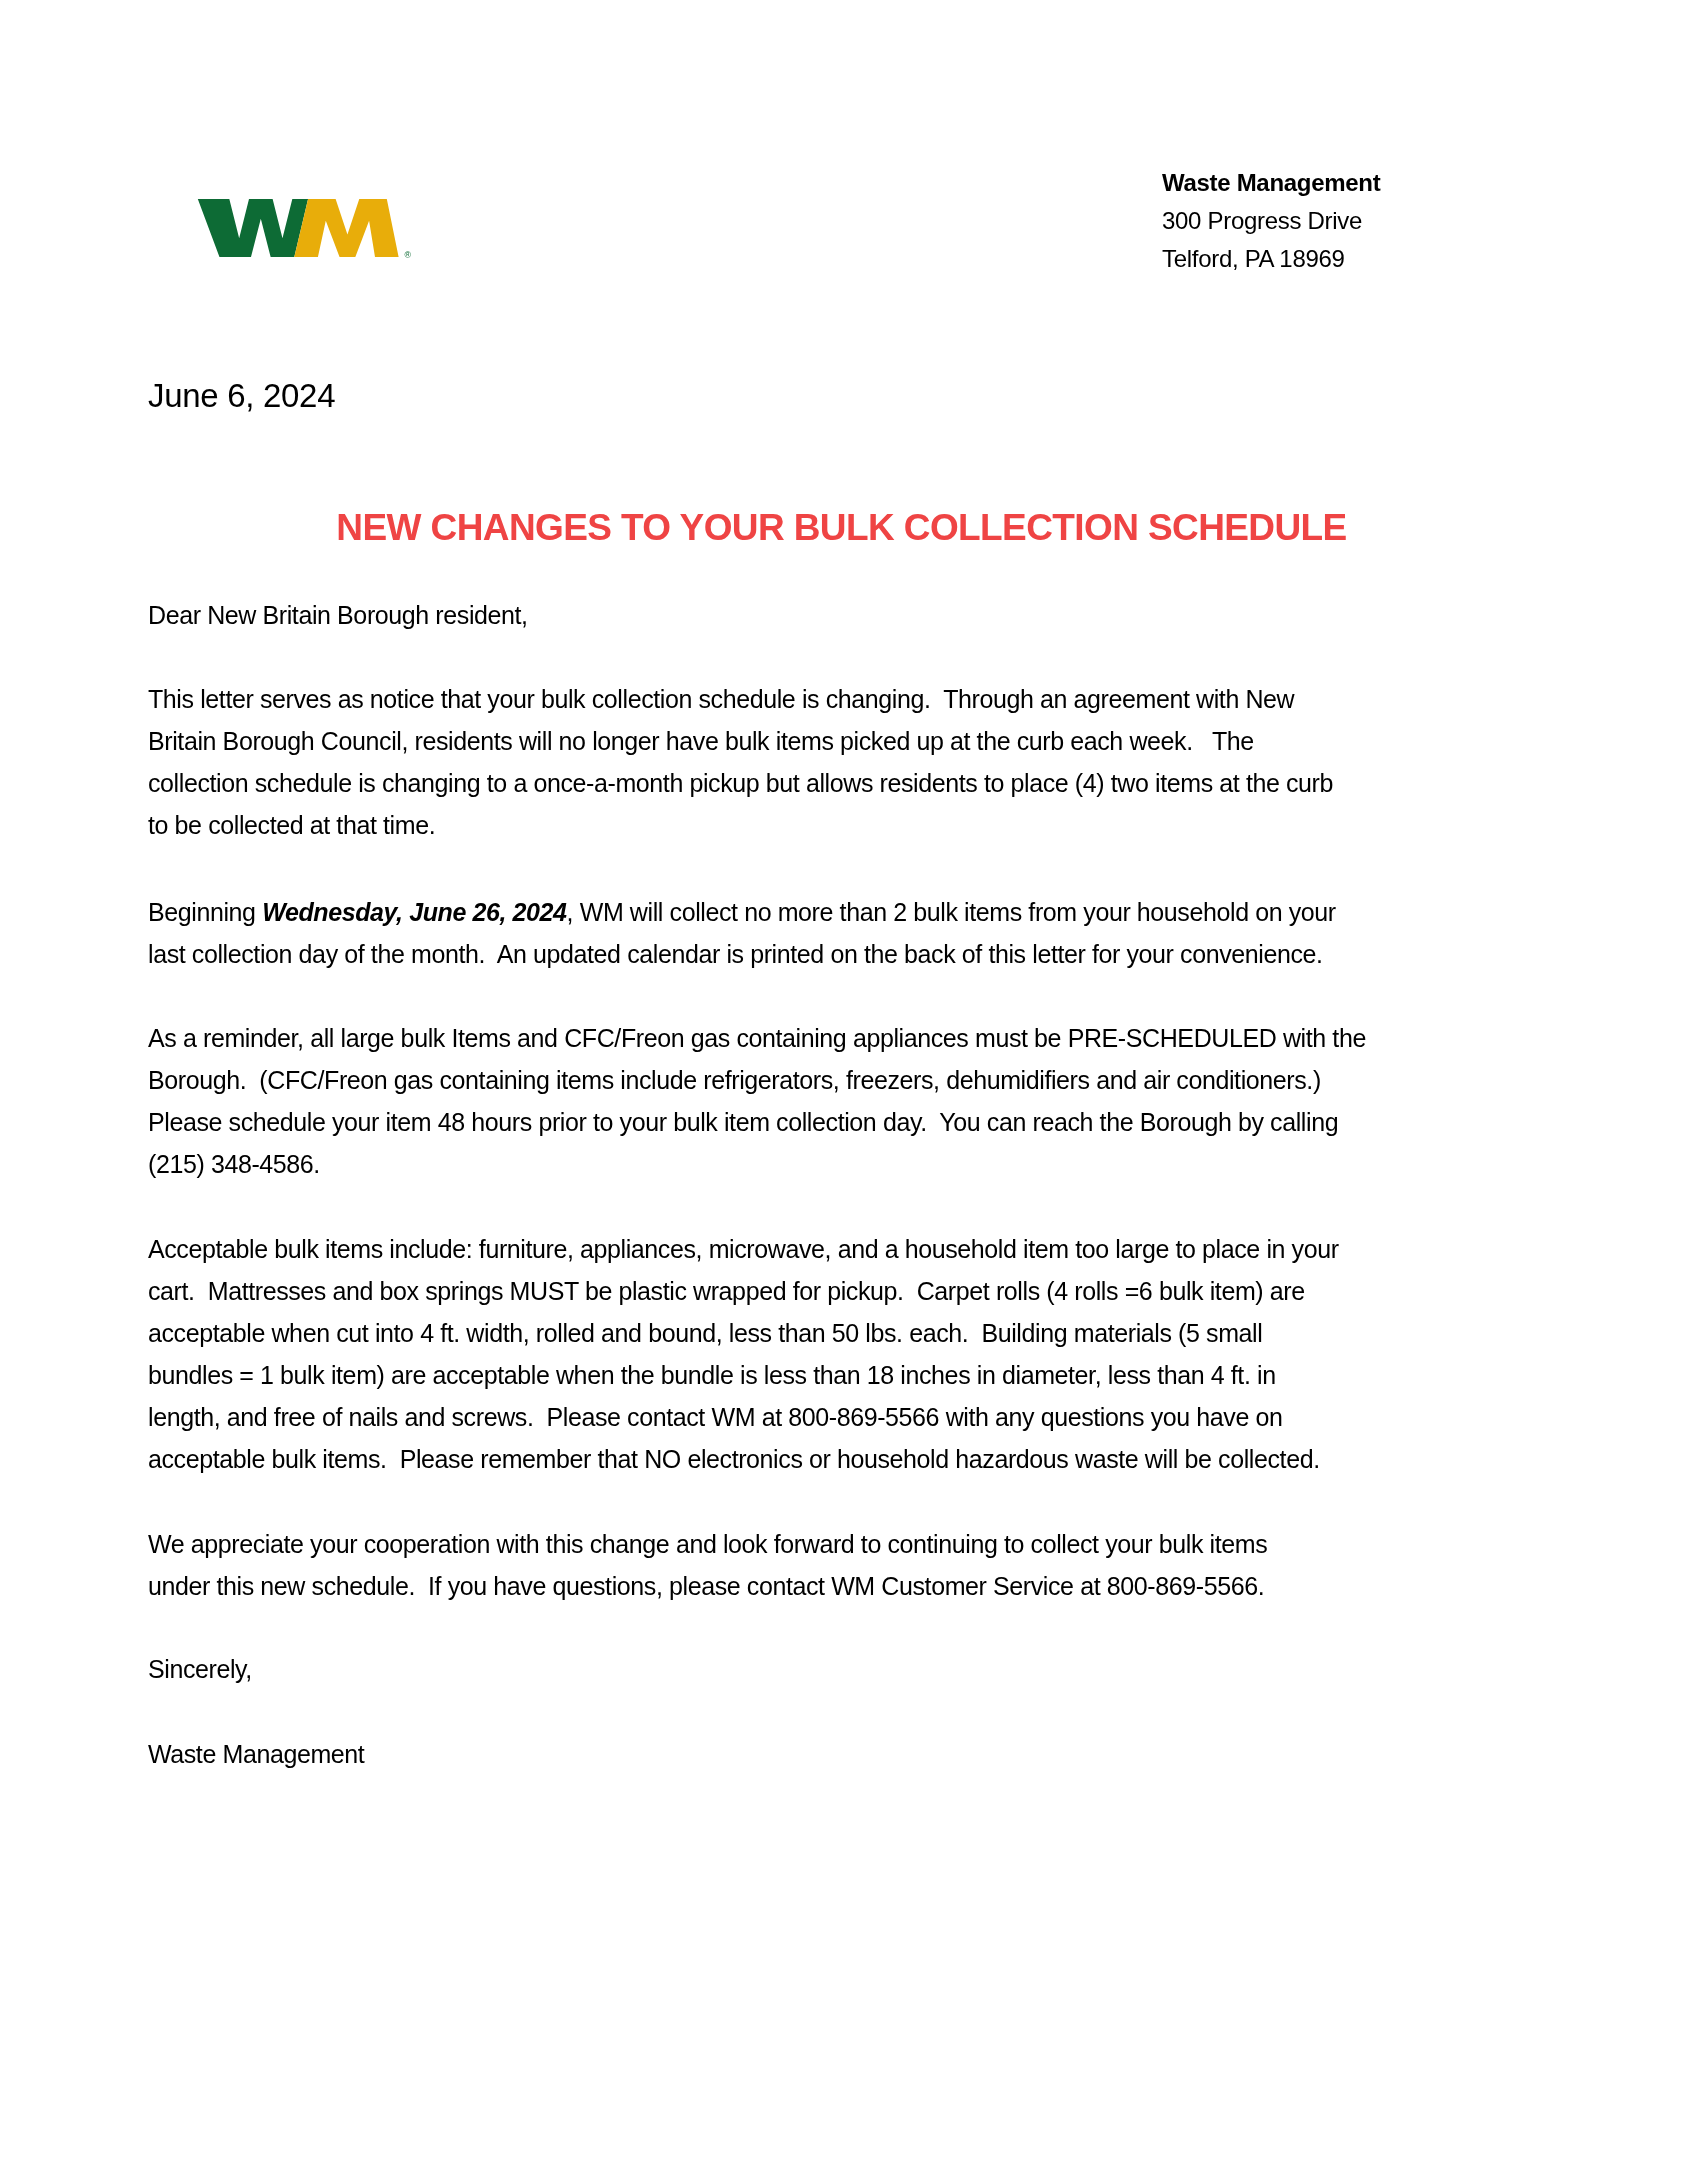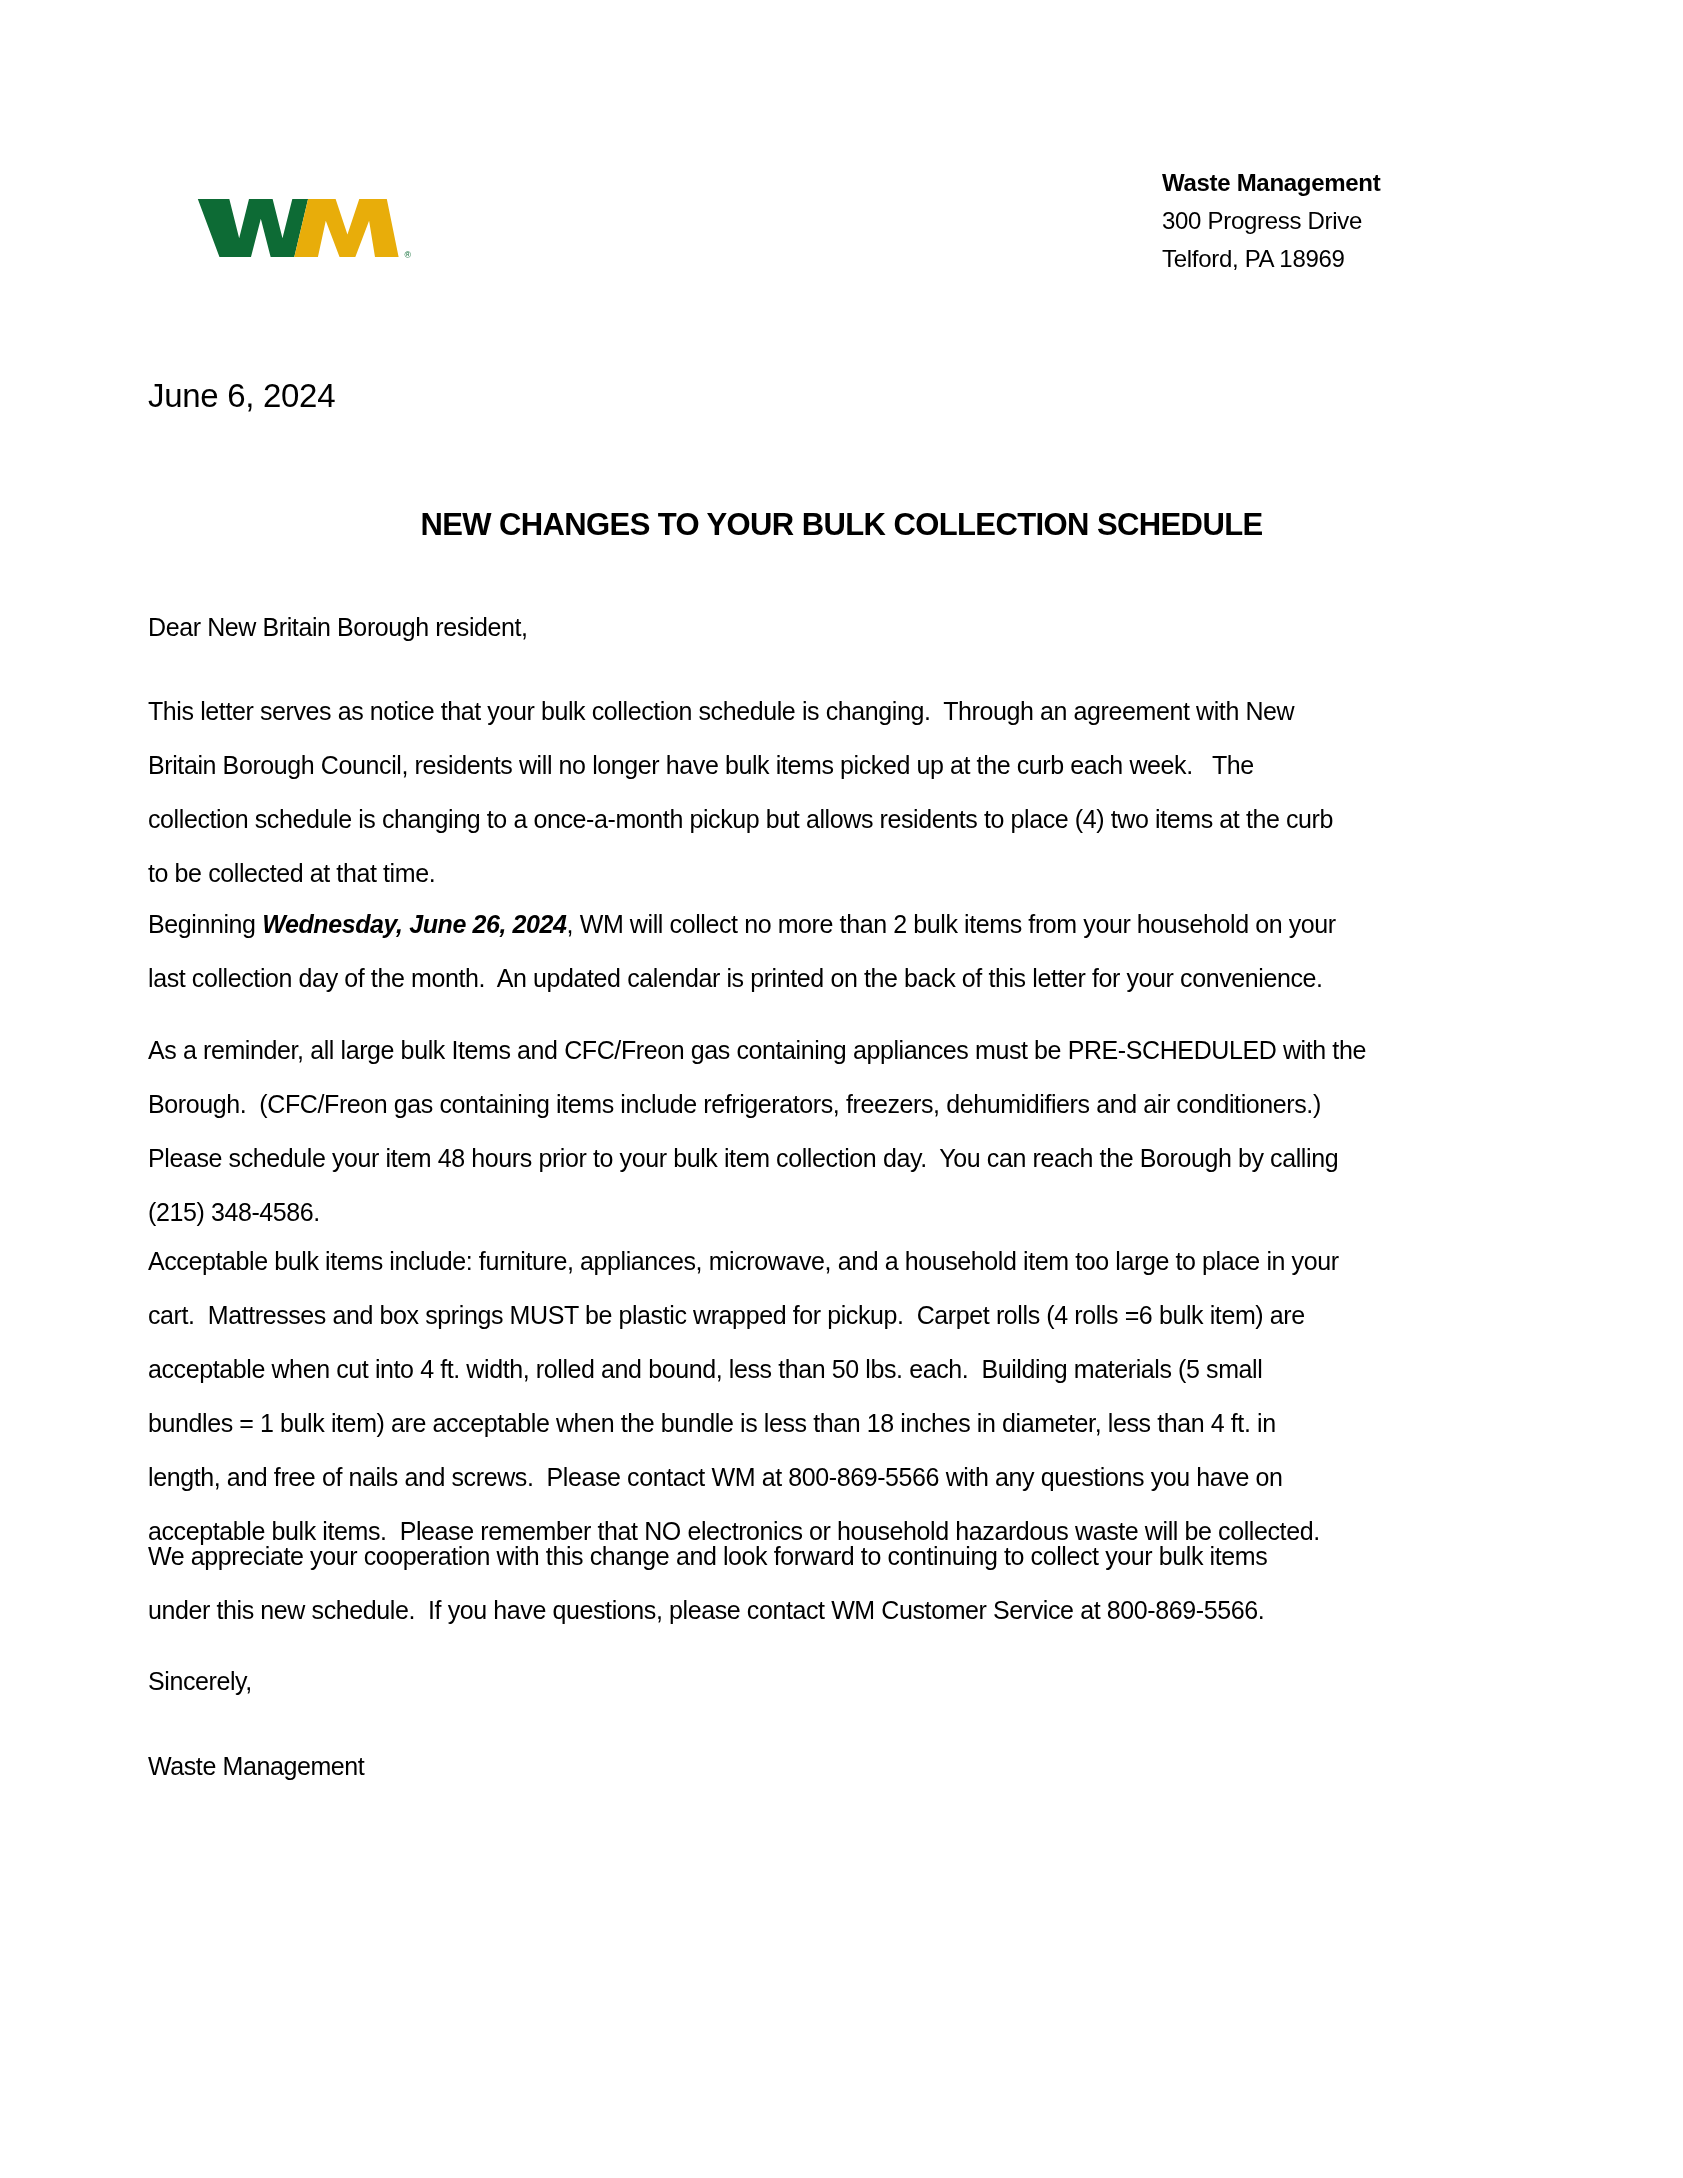--- a/index.html
+++ b/index.html
@@ -4,23 +4,23 @@
   <style>
     html, body { margin: 0; padding: 0; background: #ffffff; }
     body { width: 1683px; height: 2178px; position: relative; overflow: hidden;
            font-family: "Liberation Sans", sans-serif; color: #000; }
     .page { position: absolute; left: 0; top: 0; width: 1683px; height: 2178px; background: #fff; }
     .logo { position: absolute; left: 197px; top: 197px; width: 230px; height: 63px; }
     .address { position: absolute; left: 1162px; top: 164px; font-size: 24px; line-height: 38px; letter-spacing: -0.3px; }
     .address .name { font-weight: bold; }
     .date { position: absolute; left: 148px; top: 377px; font-size: 33px; letter-spacing: -0.3px; }
     .title { position: absolute; left: 0; width: 1683px; top: 507px; text-align: center;
-             font-size: 31px; font-weight: bold; color: #000000; letter-spacing: -0.6px; }
+             font-size: 37px; font-weight: bold; color: #ef4444; letter-spacing: -0.6px; }
     .body-text { position: absolute; left: 148px; width: 1386px; font-size: 25px; line-height: 42px; letter-spacing: -0.4px; word-spacing: 0px; }
-    .body-text .line { display: block; white-space: pre; margin-top: 12px; }
+    .body-text .line { display: block; white-space: pre; }
     .greeting { top: 594px; }
     .p1 { top: 678px; }
     .p2 { top: 891px; }
     .p3 { top: 1017px; }
     .p4 { top: 1228px; }
     .p5 { top: 1523px; }
     .closing { top: 1648px; }
     .signature { top: 1733px; }
     b { font-weight: bold; font-style: italic; }
   </style>

